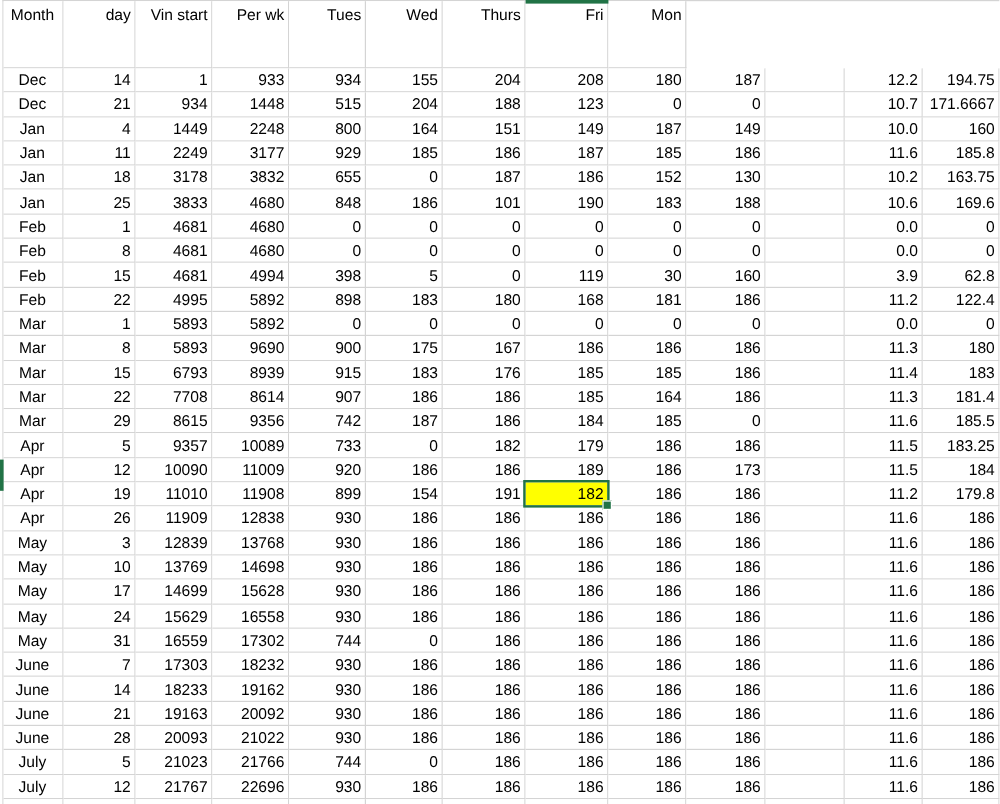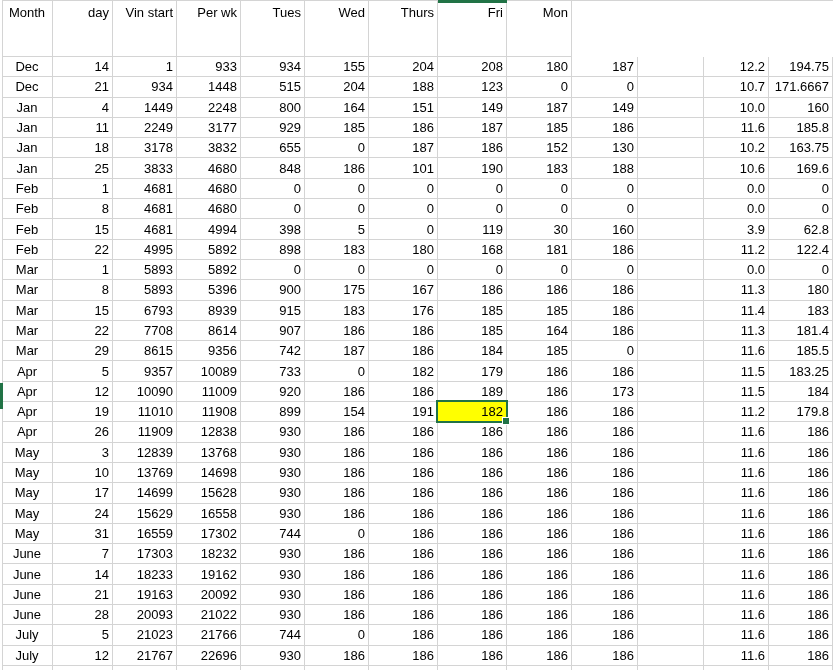--- a/index.html
+++ b/index.html
@@ -244,21 +244,21 @@
       <div class="cell">0</div>
       <div class="cell">0</div>
       <div class="cell"></div>
       <div class="cell">0.0</div>
       <div class="cell">0</div>
     </div>
     <div class="row" style="grid-template-columns: 50px 60px 64px 64px 64px 64px 69px 69px 65px 66px 66px 65px 64px;">
       <div class="cell align-center">Mar</div>
       <div class="cell">8</div>
       <div class="cell">5893</div>
-      <div class="cell">5396</div>
+      <div class="cell">9690</div>
       <div class="cell">900</div>
       <div class="cell">175</div>
       <div class="cell">167</div>
       <div class="cell">186</div>
       <div class="cell">186</div>
       <div class="cell">186</div>
       <div class="cell"></div>
       <div class="cell">11.3</div>
       <div class="cell">180</div>
     </div>

